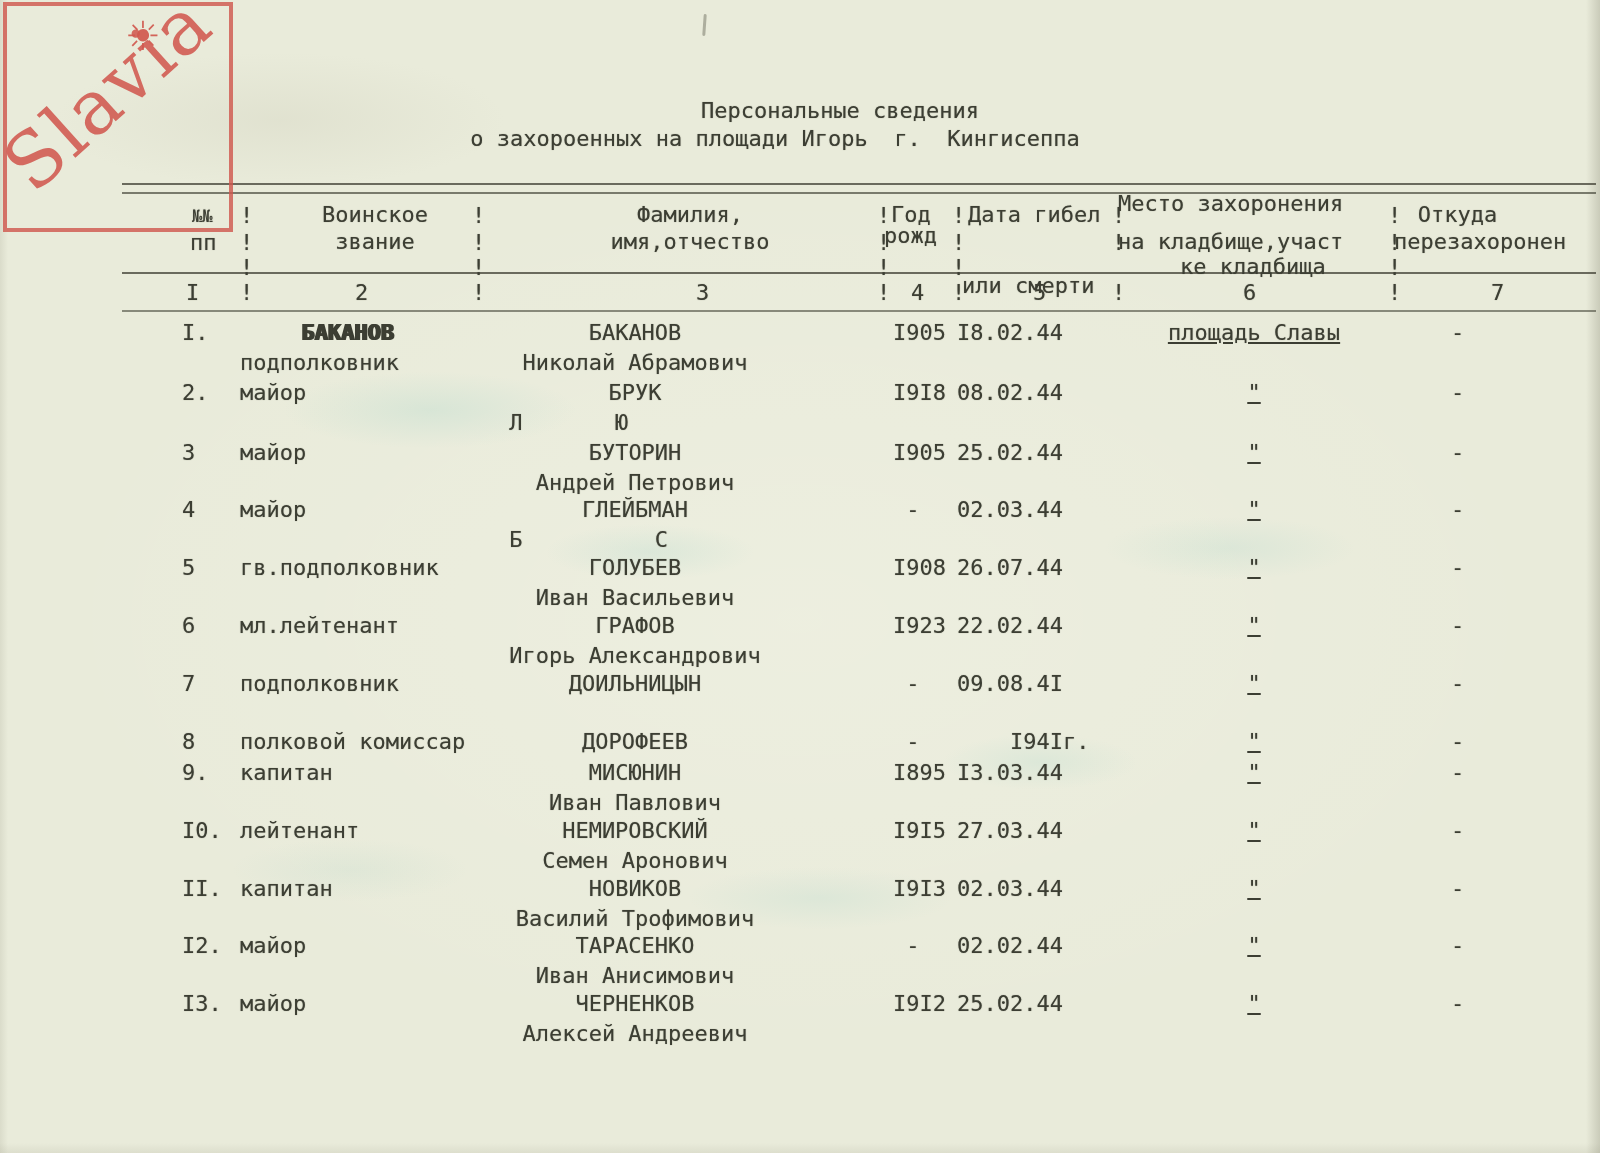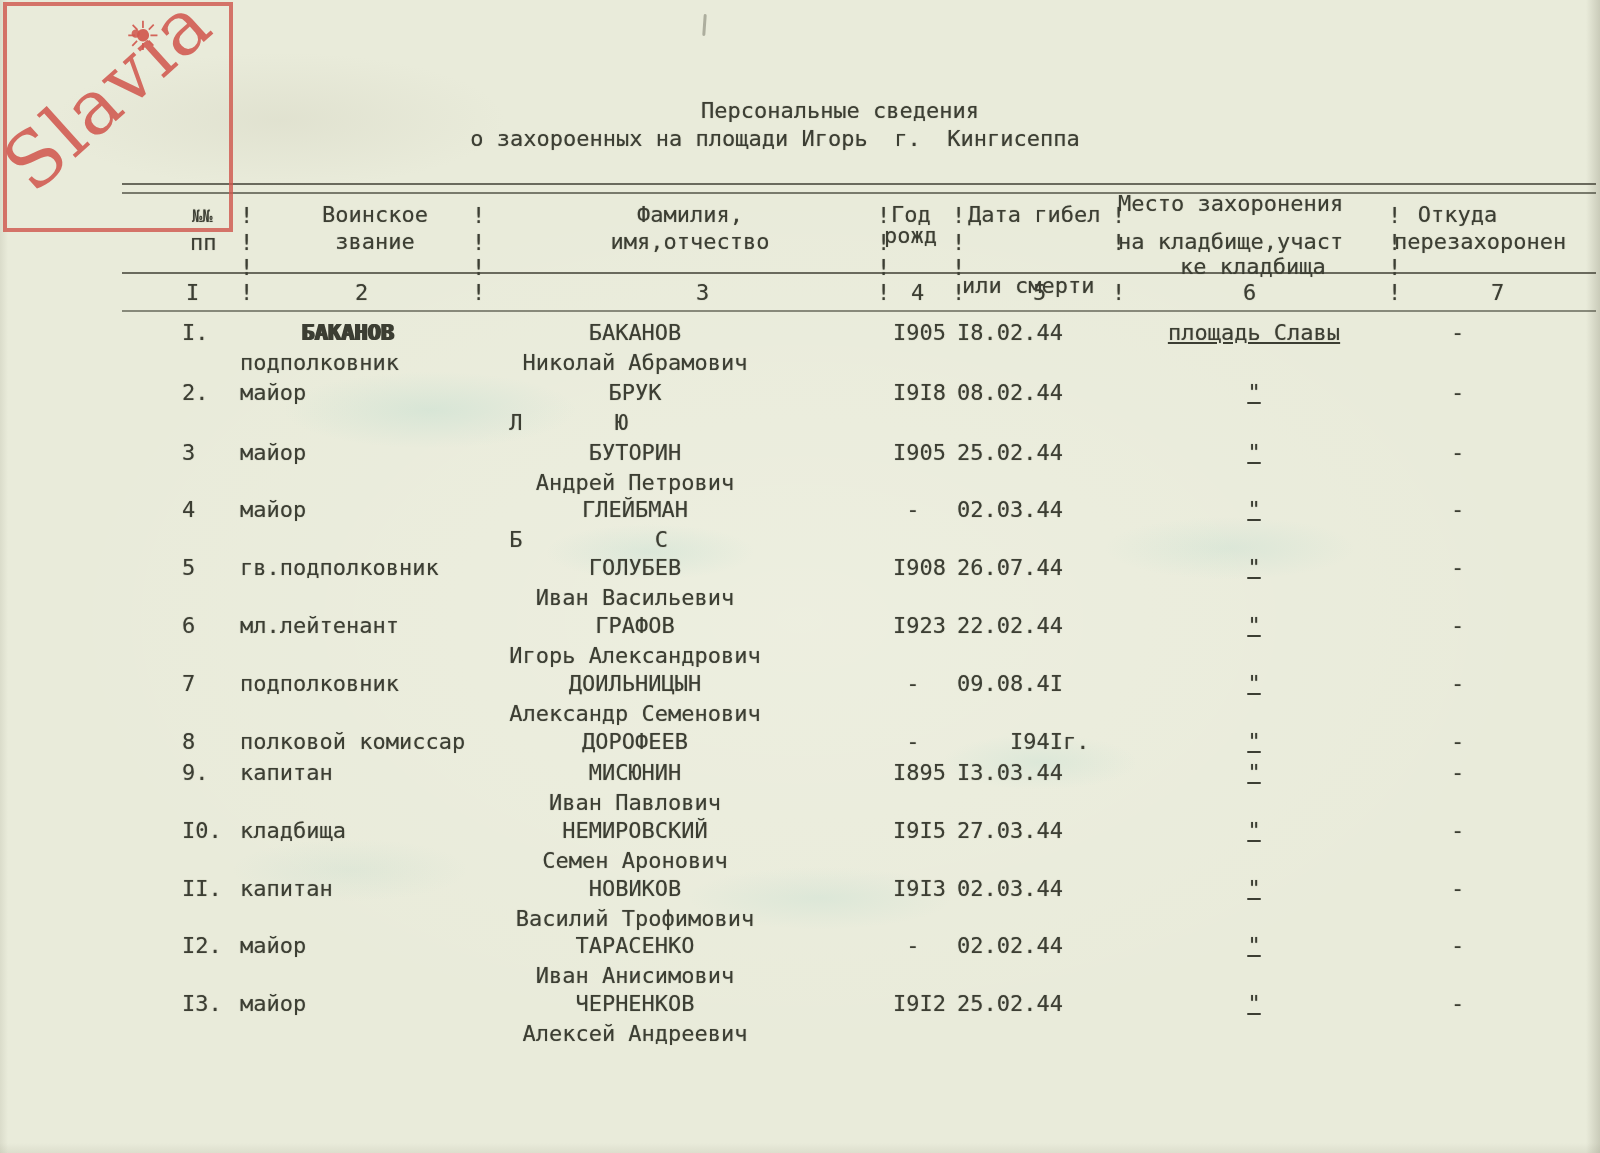--- a/index.html
+++ b/index.html
@@ -231,21 +231,20 @@
         <span class="cell given line2">Игорь Александрович</span>
         <span class="cell year">I923</span>
         <span class="cell date">22.02.44</span>
         <span class="cell place">"</span>
         <span class="cell from">-</span>
       </div>
       <div class="trow" style="top: 671px;">
         <span class="cell num">7</span>
         <span class="cell rank">подполковник</span>
         <span class="cell surname">ДОИЛЬНИЦЫН</span>
-        <span class="cell given line2">Александр Семенович</span>
         <span class="cell year"> -</span>
         <span class="cell date">09.08.4I</span>
         <span class="cell place">"</span>
         <span class="cell from">-</span>
       </div>
       <div class="trow" style="top: 729px;">
         <span class="cell num">8</span>
         <span class="cell rank">полковой комиссар</span>
         <span class="cell surname">ДОРОФЕЕВ</span>
         <span class="cell year"> -</span>
@@ -258,21 +257,21 @@
         <span class="cell rank">капитан</span>
         <span class="cell surname">МИСЮНИН</span>
         <span class="cell given line2">Иван Павлович</span>
         <span class="cell year">I895</span>
         <span class="cell date">I3.03.44</span>
         <span class="cell place">"</span>
         <span class="cell from">-</span>
       </div>
       <div class="trow" style="top: 818px;">
         <span class="cell num">I0.</span>
-        <span class="cell rank">кладбища</span>
+        <span class="cell rank">лейтенант</span>
         <span class="cell surname">НЕМИРОВСКИЙ</span>
         <span class="cell given line2">Семен Аронович</span>
         <span class="cell year">I9I5</span>
         <span class="cell date">27.03.44</span>
         <span class="cell place">"</span>
         <span class="cell from">-</span>
       </div>
       <div class="trow" style="top: 876px;">
         <span class="cell num">II.</span>
         <span class="cell rank">капитан</span>

